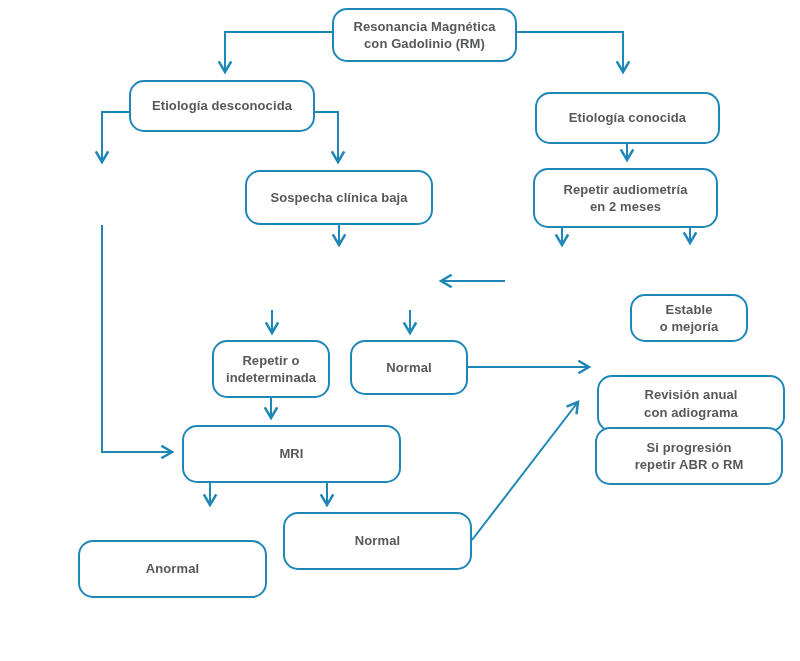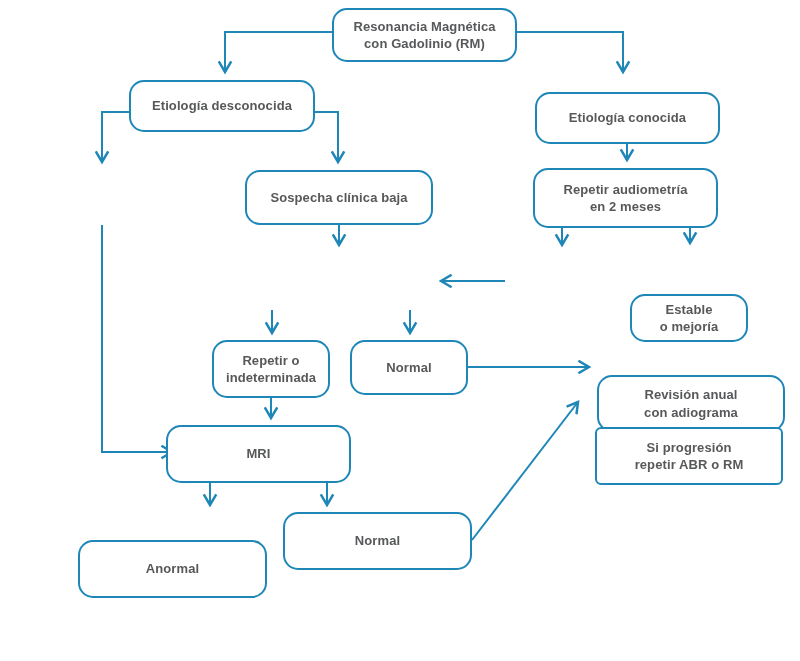--- a/index.html
+++ b/index.html
@@ -98,23 +98,23 @@
 o mejoría</div>
 
   <div class="node" style="left:212px; top:340px; width:118px; height:58px;">Repetir o
 indeterminada</div>
 
   <div class="node" style="left:350px; top:340px; width:118px; height:55px;">Normal</div>
 
   <div class="node" style="left:597px; top:338px; width:188px; height:57px;margin-top:37px;">Revisión anual
 con adiograma</div>
 
-  <div class="node" style="left:166px; top:425px; width:185px; height:58px;text-align:center;">MRI</div>
+  <div class="node" style="left:182px; top:425px; width:219px; height:58px;text-align:center;">MRI</div>
 
-  <div class="node" style="left:595px; top:427px; width:188px; height:58px;border-radius:6px;">Si progresión
+  <div class="node" style="left:595px; top:427px; width:188px; height:58px;">Si progresión
 repetir ABR o RM</div>
 
   <div class="node" style="left:78px; top:540px; width:189px; height:58px;">Anormal</div>
 
   <div class="node" style="left:283px; top:512px; width:189px; height:58px;">Normal</div>
 
 
 </div>
 
 </body></html>

